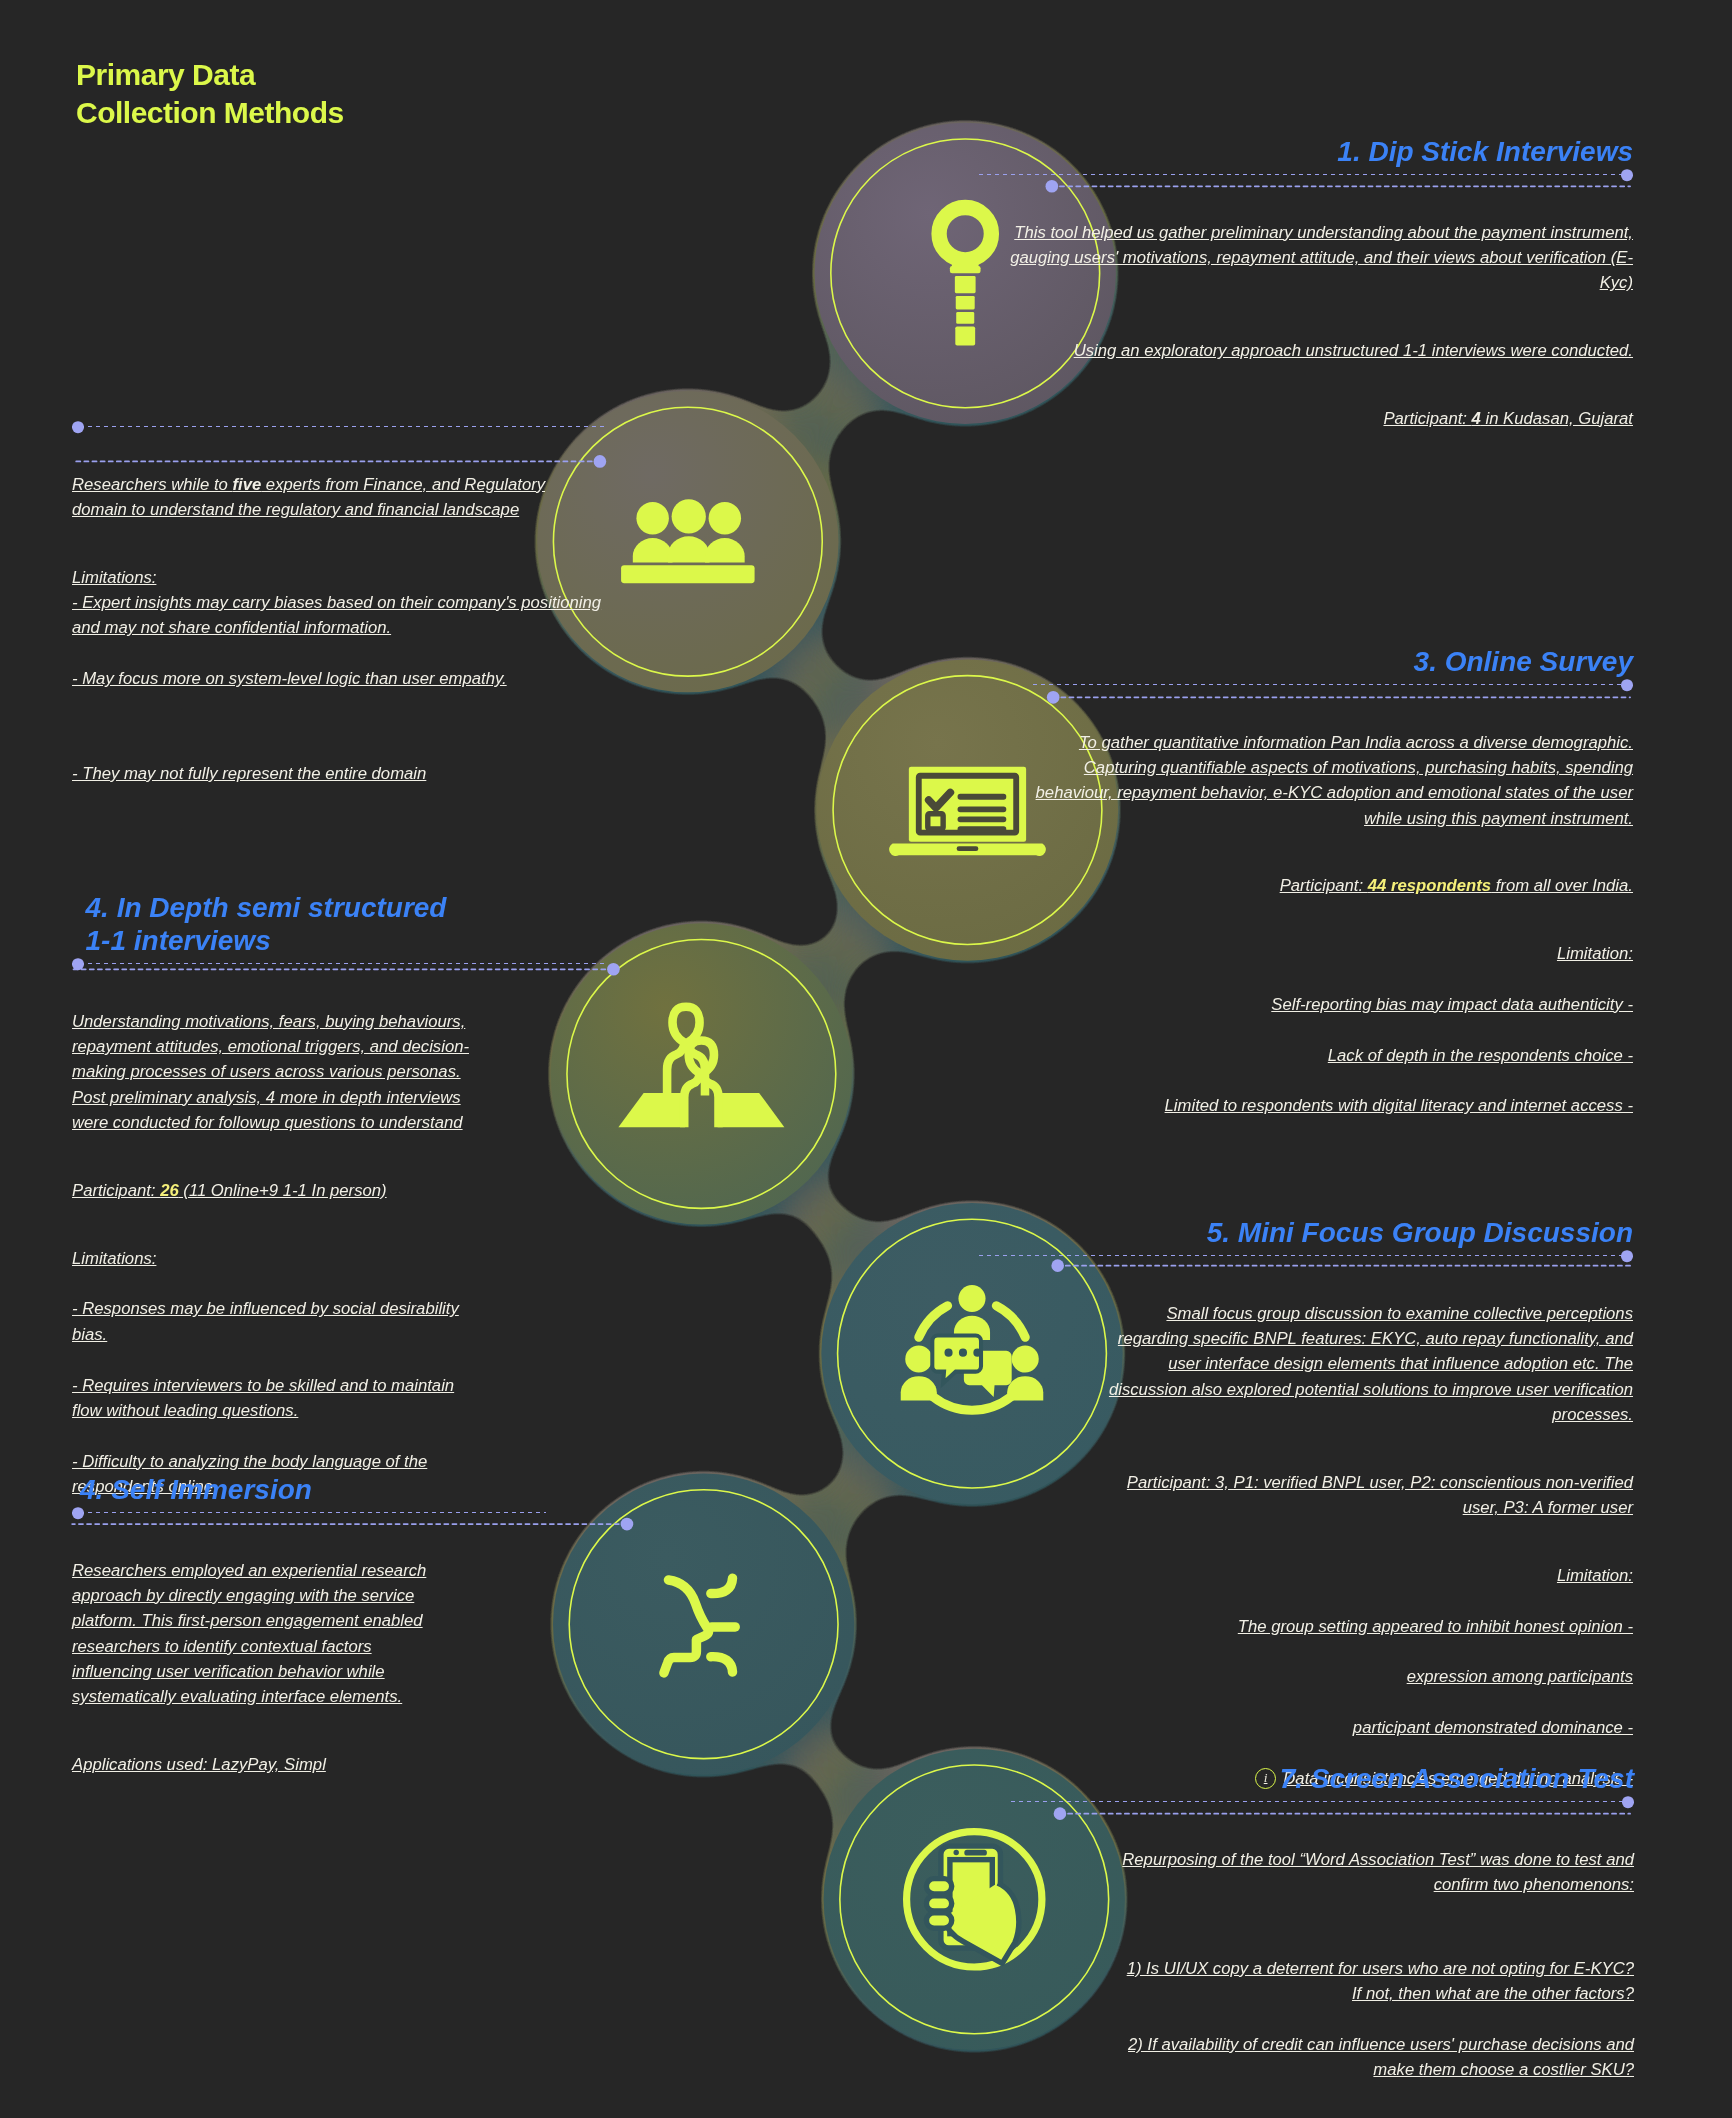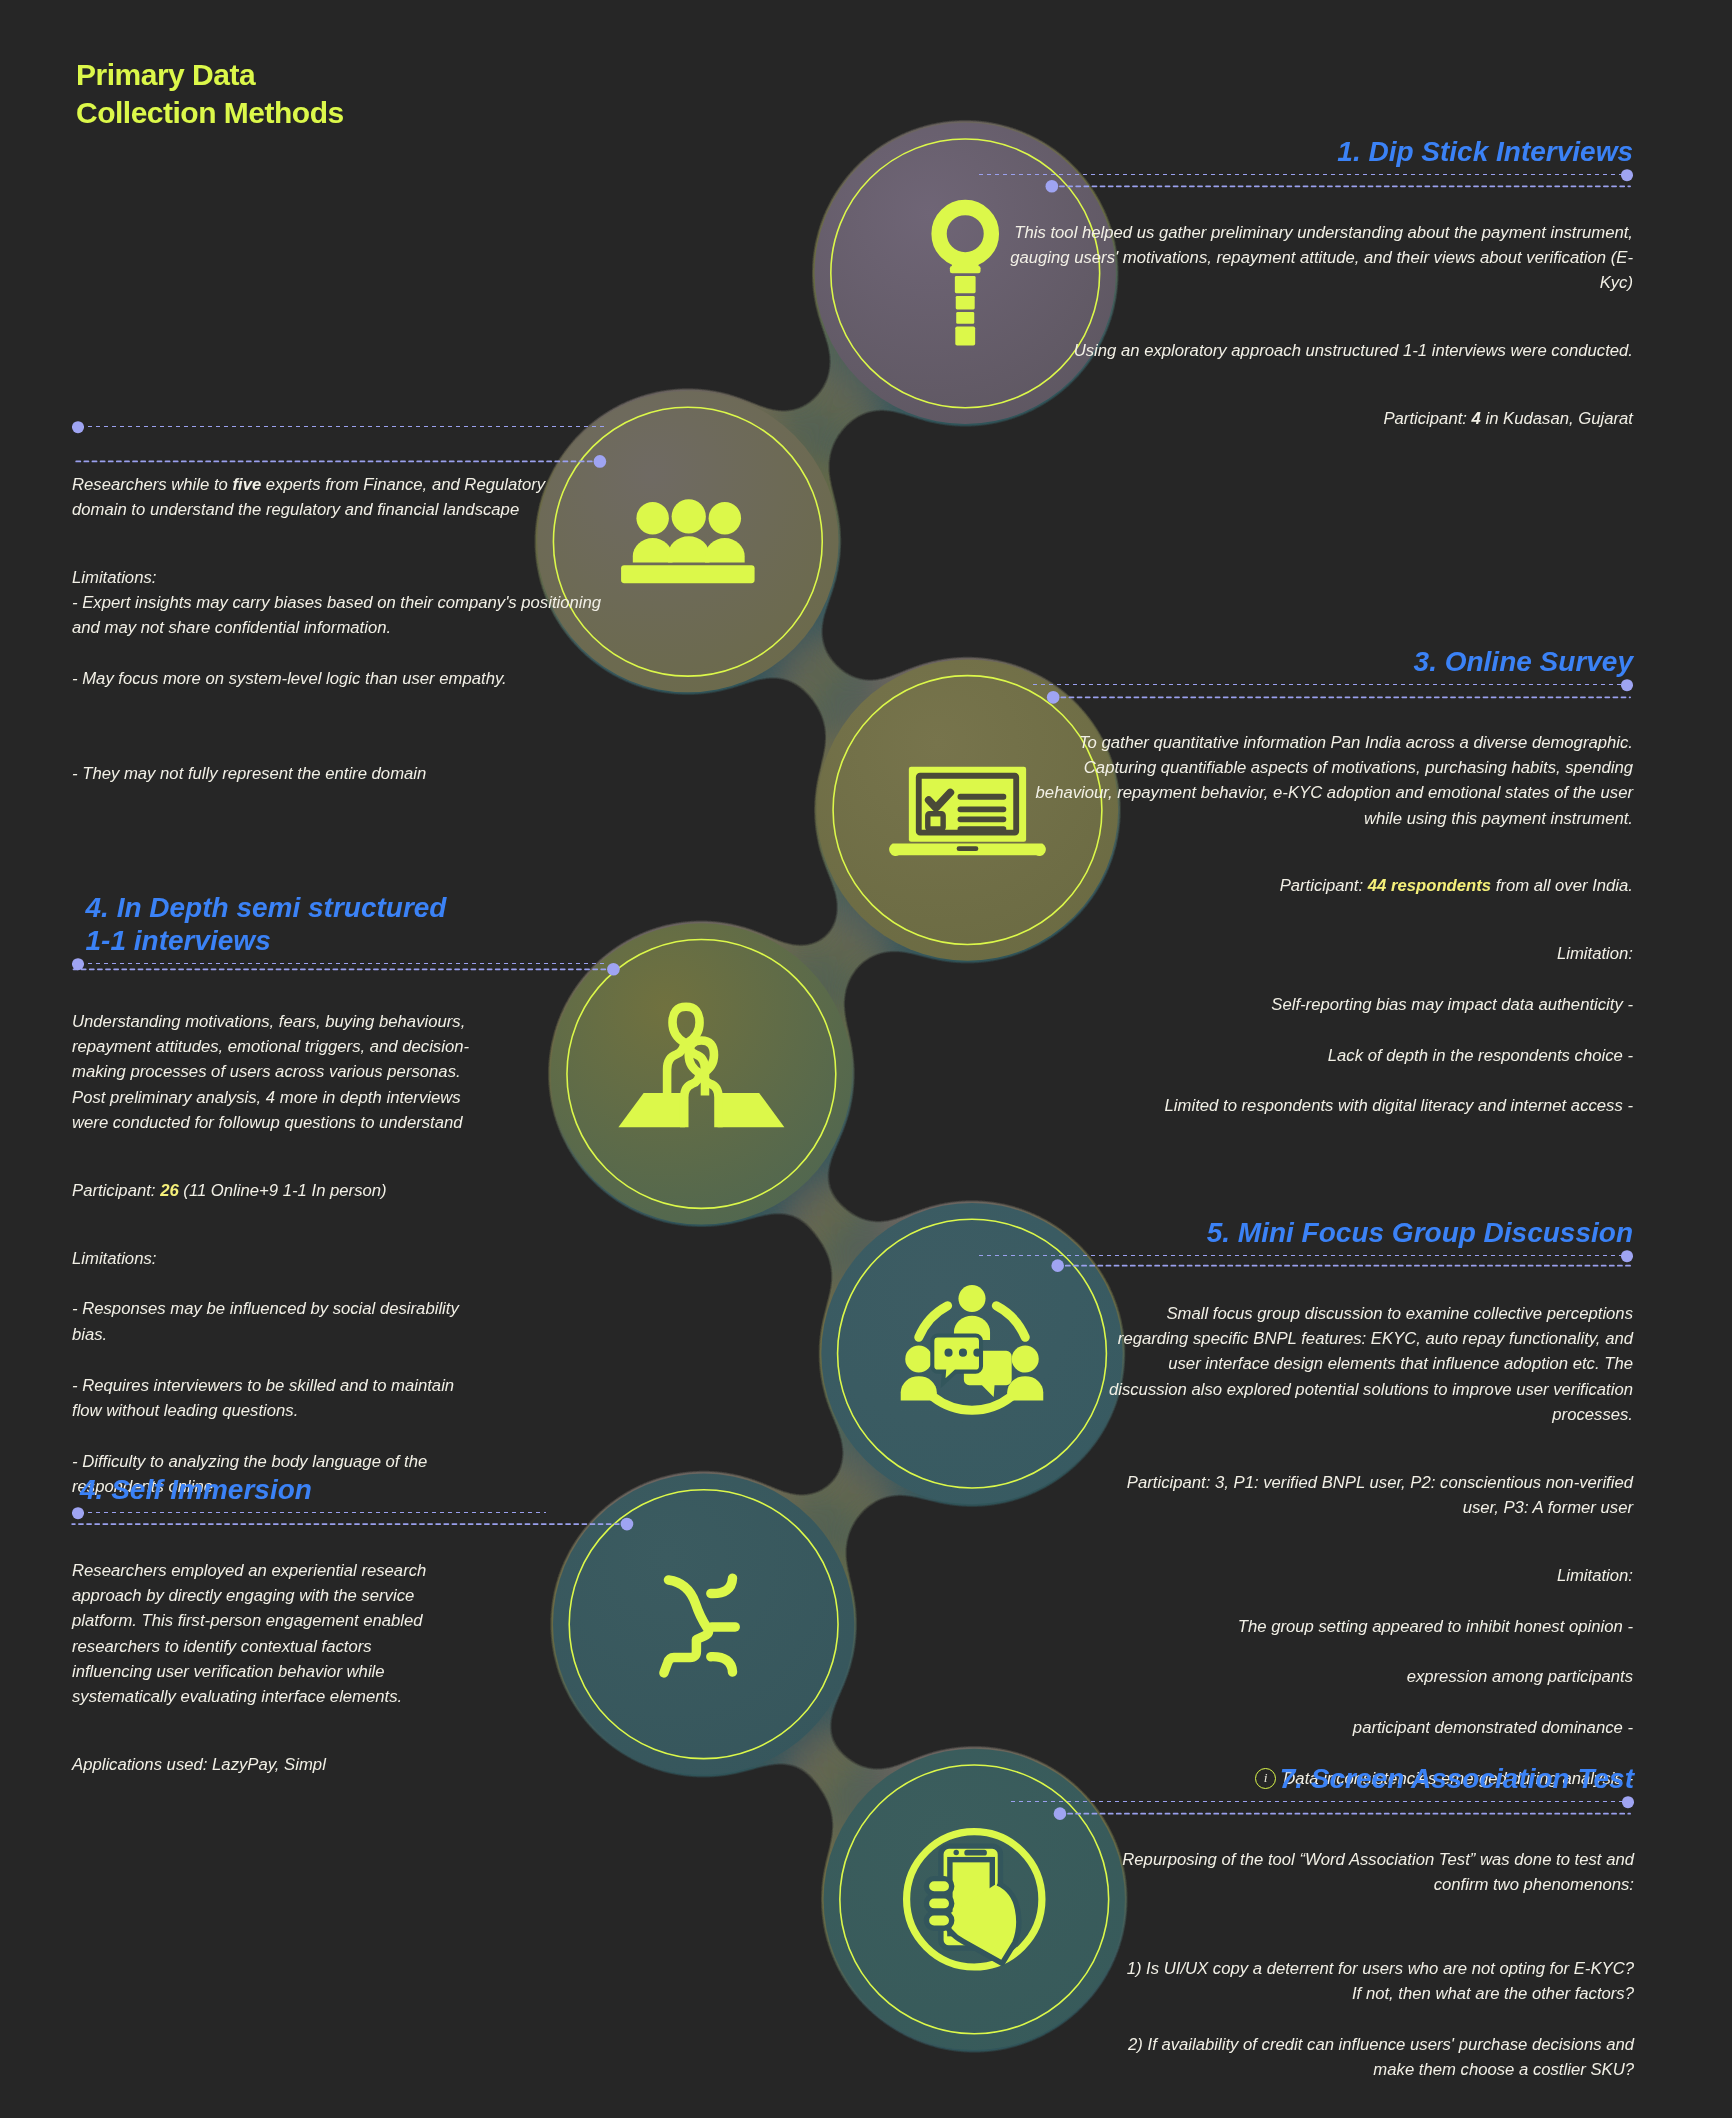--- a/index.html
+++ b/index.html
@@ -33,21 +33,21 @@
     background-size:8px 1.4px; background-repeat:repeat-x; background-position:left center;
   }
   .sec .rule::after {
     content:""; position:absolute; top:50%; width:11.7px; height:11.7px;
     border-radius:50%; background:#9fa4f2; transform:translateY(-50%);
   }
   .sec.right .rule::after { right:0; }
   .sec.left  .rule::after { left:0; }
   .sec .body {
     font-style:italic; color:#f2f0e6; font-size:16.7px; line-height:1.52;
-    margin-top:18px; white-space:pre-line;
+    margin-top:18px; white-space:pre-line;text-decoration:underline;
   }
   .sec .body .gap { display:block; height:17px; }
   .sec .body b { color:#f2f0e6; font-weight:bold; }
   .sec .body b.hl { color:#f5f07a; }
   .sec.right { text-align:right; }
   .sec.left  { text-align:left; }
 
   .info-line { display:flex; align-items:center; justify-content:flex-end; gap:7.2px; }
   .info-ico {
     flex:0 0 auto; width:21px; height:21px; border-radius:50%;

